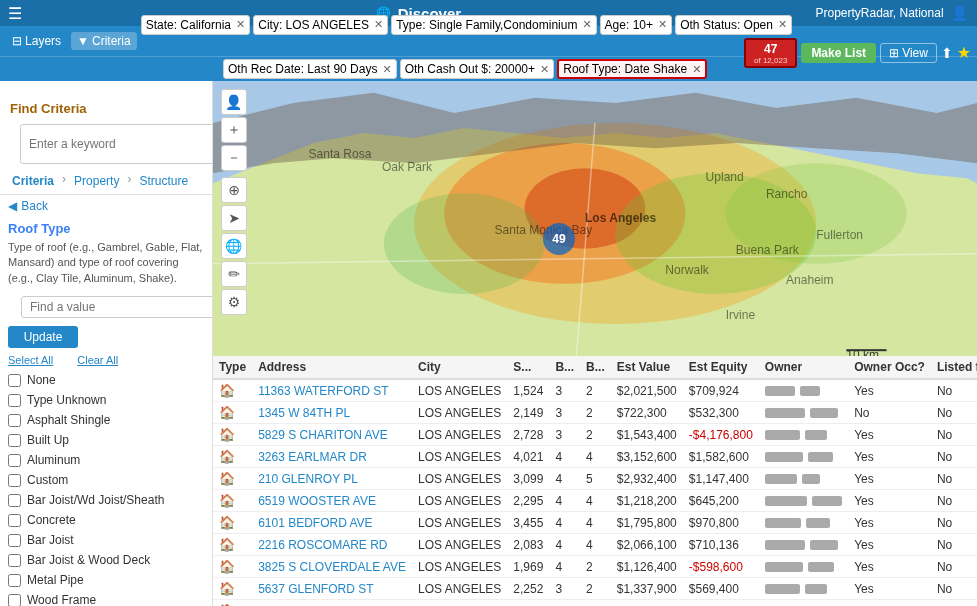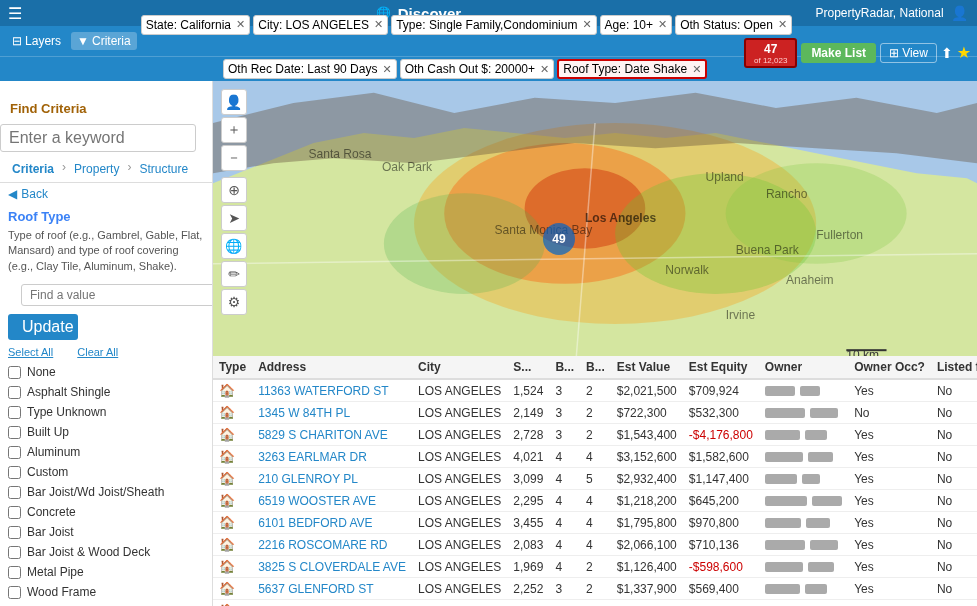--- a/index.html
+++ b/index.html
@@ -101,26 +101,26 @@
       flex-direction: column;
       overflow: hidden;
     }
     .sidebar-header {
       padding: 20px 10px 4px;
       font-size: 13px;
       font-weight: bold;
       color: #a16207;
     }
     .search-box {
-      margin: 4px 0;
-      padding: 4px 8px;
+      margin: 4px 20px;
+      padding: 12px 8px;
       border: 1px solid #ccc;
       border-radius: 3px;
       width: calc(100% - 16px);
-      font-size: 16px;
+      font-size: 12px;
     }
     .criteria-tabs {
       display: flex;
       padding: 4px 8px;
       gap: 4px;
       border-bottom: 1px solid #ddd;
     }
     .criteria-tab {
       font-size: 12px;
       color: #2387c8;
@@ -161,21 +161,21 @@
       font-size: 12px;
     }
     .update-btn {
       background: #2387c8;
       color: white;
       border: none;
       border-radius: 3px;
       padding: 4px 14px;
       margin: 4px 8px;
       cursor: pointer;
-      font-size: 16px;
+      font-size: 12px;
       width: 70px;
     }
     .select-links {
       padding: 2px 8px 4px;
       display: flex;
       gap: 24px;
     }
     .select-link {
       color: #2387c8;
       cursor: pointer;
@@ -421,25 +421,25 @@
     </div>
 
     <div class="checkbox-list">
 
     <div class="checkbox-item">
           <input type="checkbox" style="">
           <span>None</span>
         </div>
         <div class="checkbox-item">
           <input type="checkbox" style="">
+          <span>Type Unknown</span>
+        </div>
+        <div class="checkbox-item">
+          <input type="checkbox" style="">
           <span>Asphalt Shingle</span>
-        </div>
-        <div class="checkbox-item">
-          <input type="checkbox" style="">
-          <span>Type Unknown</span>
         </div>
         <div class="checkbox-item">
           <input type="checkbox" style="">
           <span>Built Up</span>
         </div>
         <div class="checkbox-item">
           <input type="checkbox" style="">
           <span>Aluminum</span>
         </div>
         <div class="checkbox-item">

